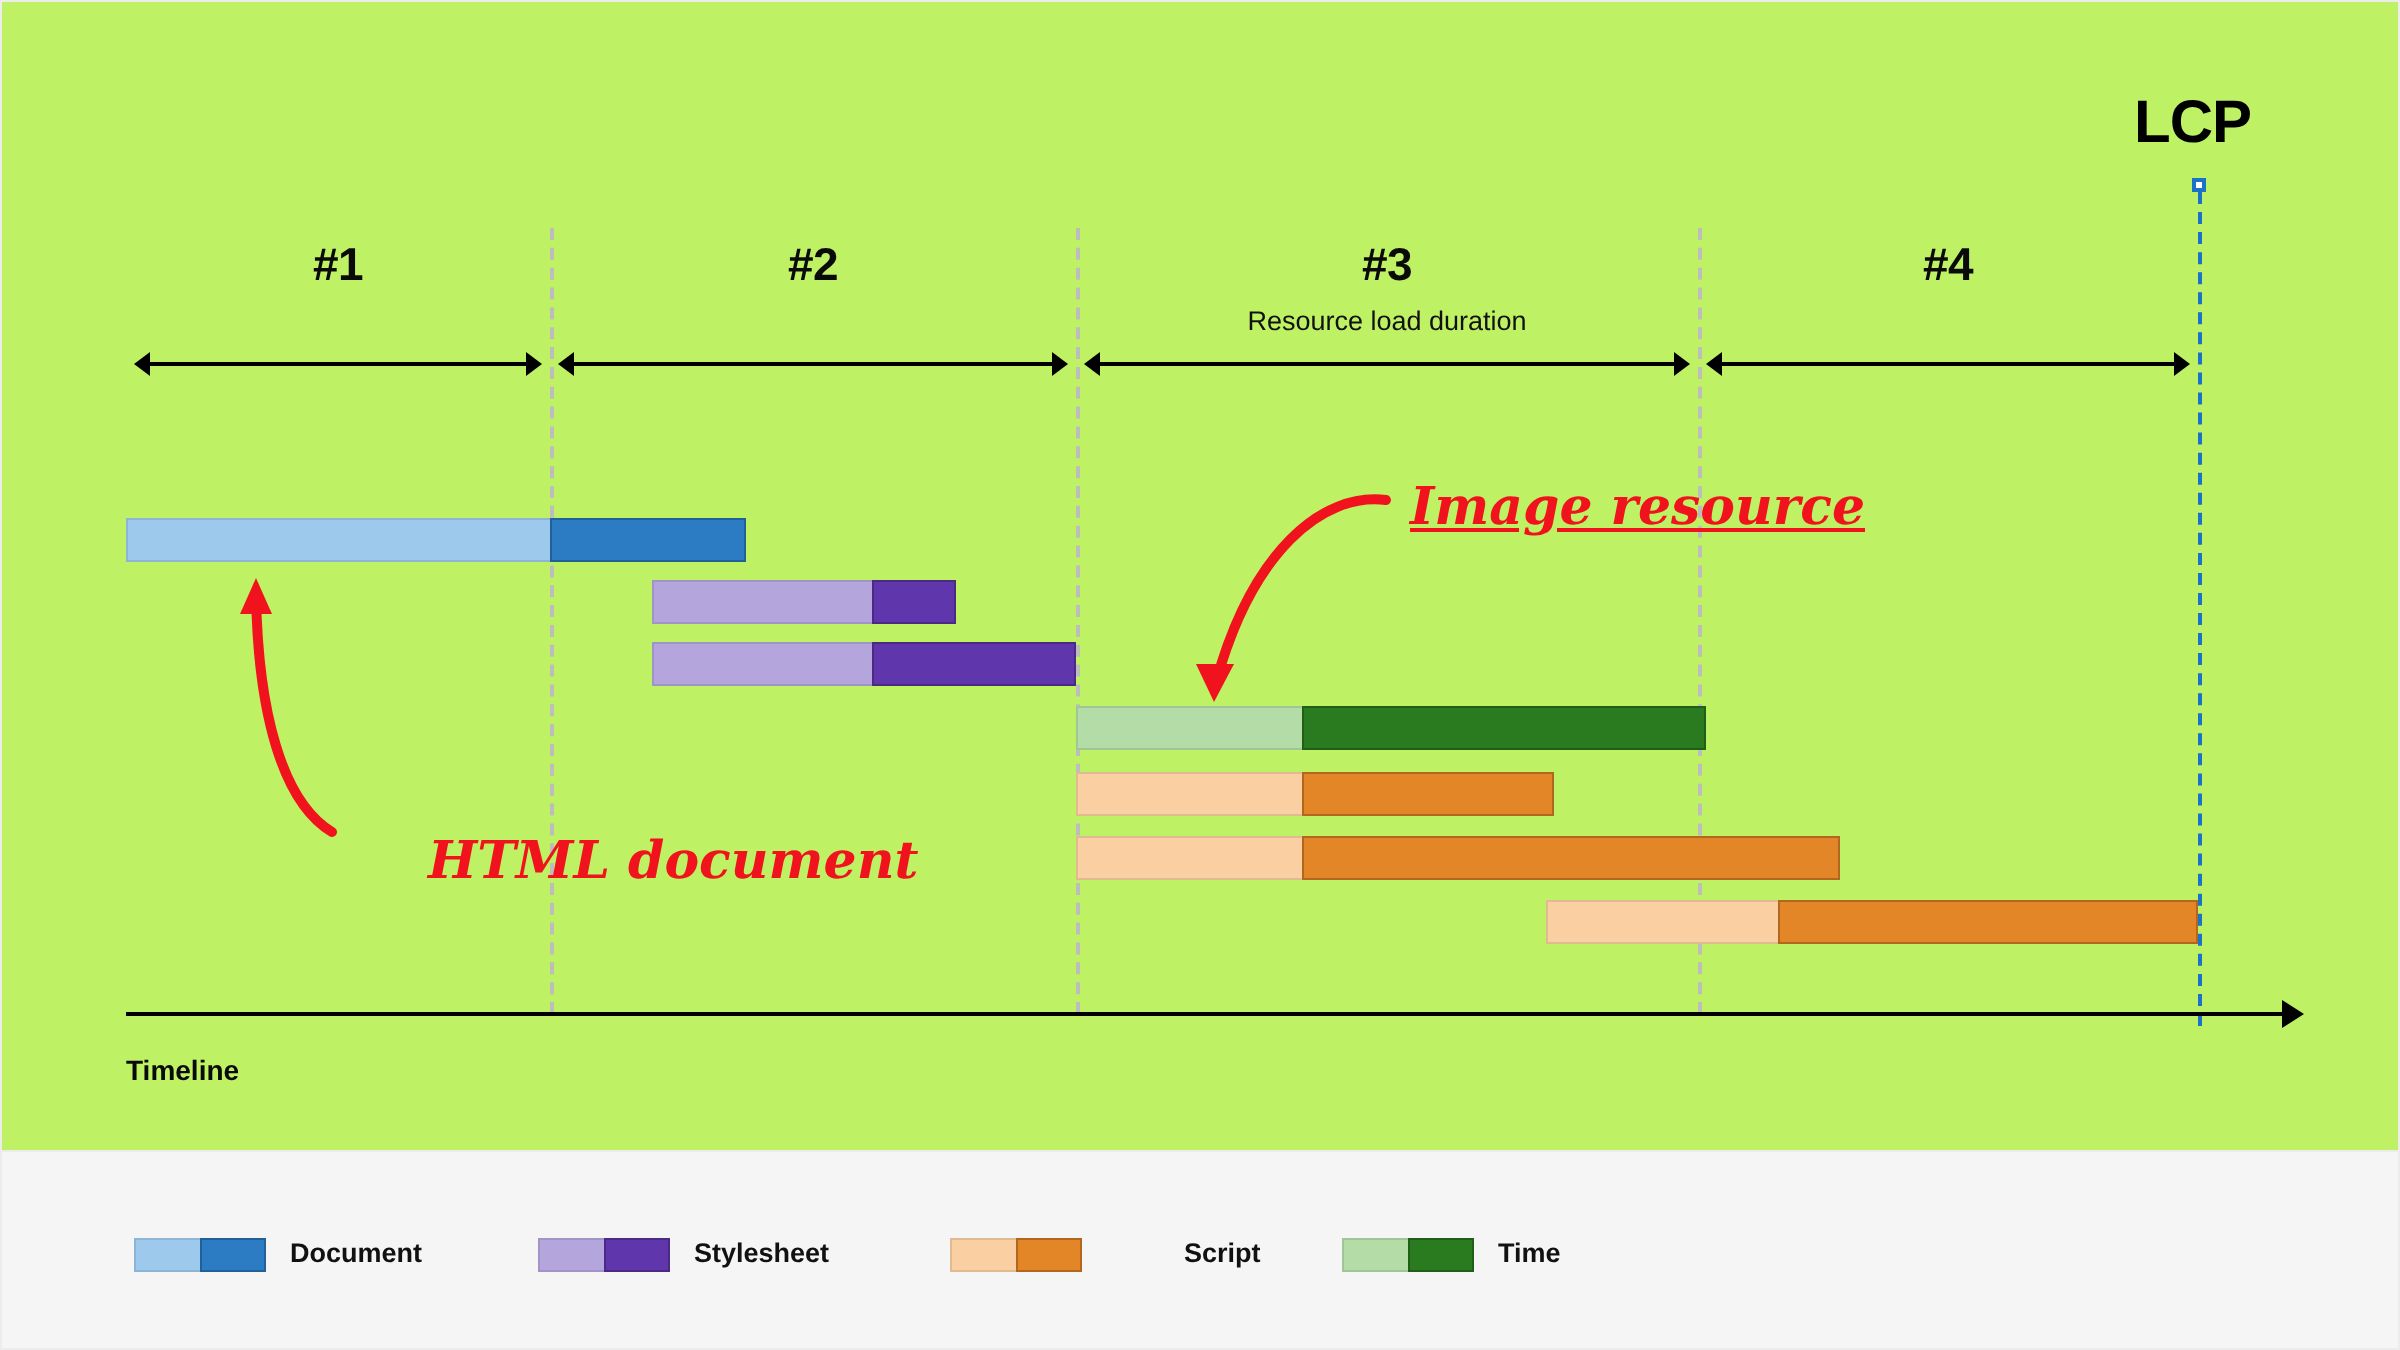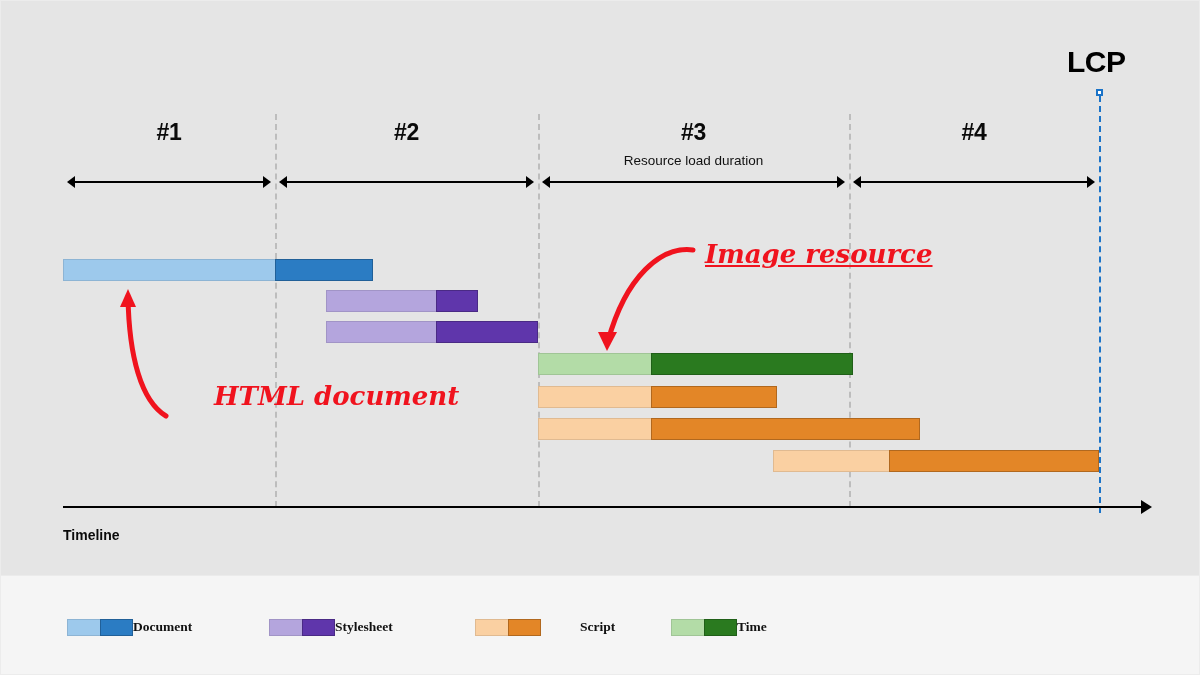--- a/index.html
+++ b/index.html
@@ -5,21 +5,21 @@
 <style>
   html, body {
     margin: 0;
     padding: 0;
     background: #ffffff;
   }
   #root {
     position: relative;
     width: 1200px;
     height: 675px;
-    background: #e5e5e5;
+    background: #bef264;
     overflow: hidden;
     font-family: "Liberation Sans", sans-serif;
     box-sizing: border-box;
     border: 1px solid #ececec;
   }
 
   
   .phase {
     position: absolute;
     text-align: center;
@@ -155,26 +155,26 @@
     position: absolute;
     display: flex;
     align-items: center;
     height: 18px;
   }
   .legend-swatch { display: flex; width: 66px; height: 17px; }
   .legend-swatch .sw { width: 50%; height: 100%; box-sizing: border-box; }
   .legend-swatch .sw.a { border: 1px solid rgba(0,0,0,0.10); border-right: none; }
   .legend-swatch .sw.b { border: 1px solid rgba(0,0,0,0.22); }
   .legend-text {
+    margin-left: 12px;
     font-size: 13.5px;
     font-weight: bold;
     color: #111111;
     line-height: 1;
     white-space: nowrap;
-    font-family: Liberation Serif, serif;
   }
 </style>
 </head>
 <body>
 
 <div id="root">
 
   <div class="lcp-text" id="lcp-text" style="left: 1066px; top: 46px;">LCP</div>
   <div class="lcp-cap" id="lcp-cap" style="left: 1095px; top: 88px;"></div>
   <div class="lcp-line" id="lcp-line" style="left: 1098px; top: 95px; height: 417px;"></div>
@@ -252,21 +252,21 @@
       </div>
     </div>
 
   <svg class="annot-svg" id="annot-arrows" width="1200" height="560" style="left:0;top:0;">
     <path d="M 165 415 C 140 400 128 355 127 296" stroke="#f0131e" stroke-width="5" fill="none" stroke-linecap="round"></path>
     <path d="M 127 288 L 119 306 L 135 306 Z" fill="#f0131e"></path>
     <path d="M 692 249 C 660 245 625 275 607 340" stroke="#f0131e" stroke-width="5" fill="none" stroke-linecap="round"></path>
     <path d="M 606 350 L 597 331 L 616 331 Z" fill="#f0131e"></path>
   </svg>
   <div id="annots">
-      <div class="annot" style="left: 213px; top: 382px; text-align: center;">HTML document</div>
+      <div class="annot" style="left: 213px; top: 417px; text-align: center;">HTML document</div>
       <div class="annot" style="left: 704px; top: 240px; text-decoration: underline;">Image resource</div>
     </div>
 
   <div class="axis" id="axis" style="left: 62px; top: 505px; width: 1078px;"></div>
   <div class="axis-head" id="axis-head" style="left: 1140px; top: 499px;"></div>
   <div class="axis-label" id="axis-label" style="left: 62px; top: 527px;">Timeline</div>
 
   <div class="legend-band" id="legend-band" style="top: 574px; height: 101px;">
       <div class="legend-item" style="left: 66px; top: 42px;">
         <div class="legend-swatch">

